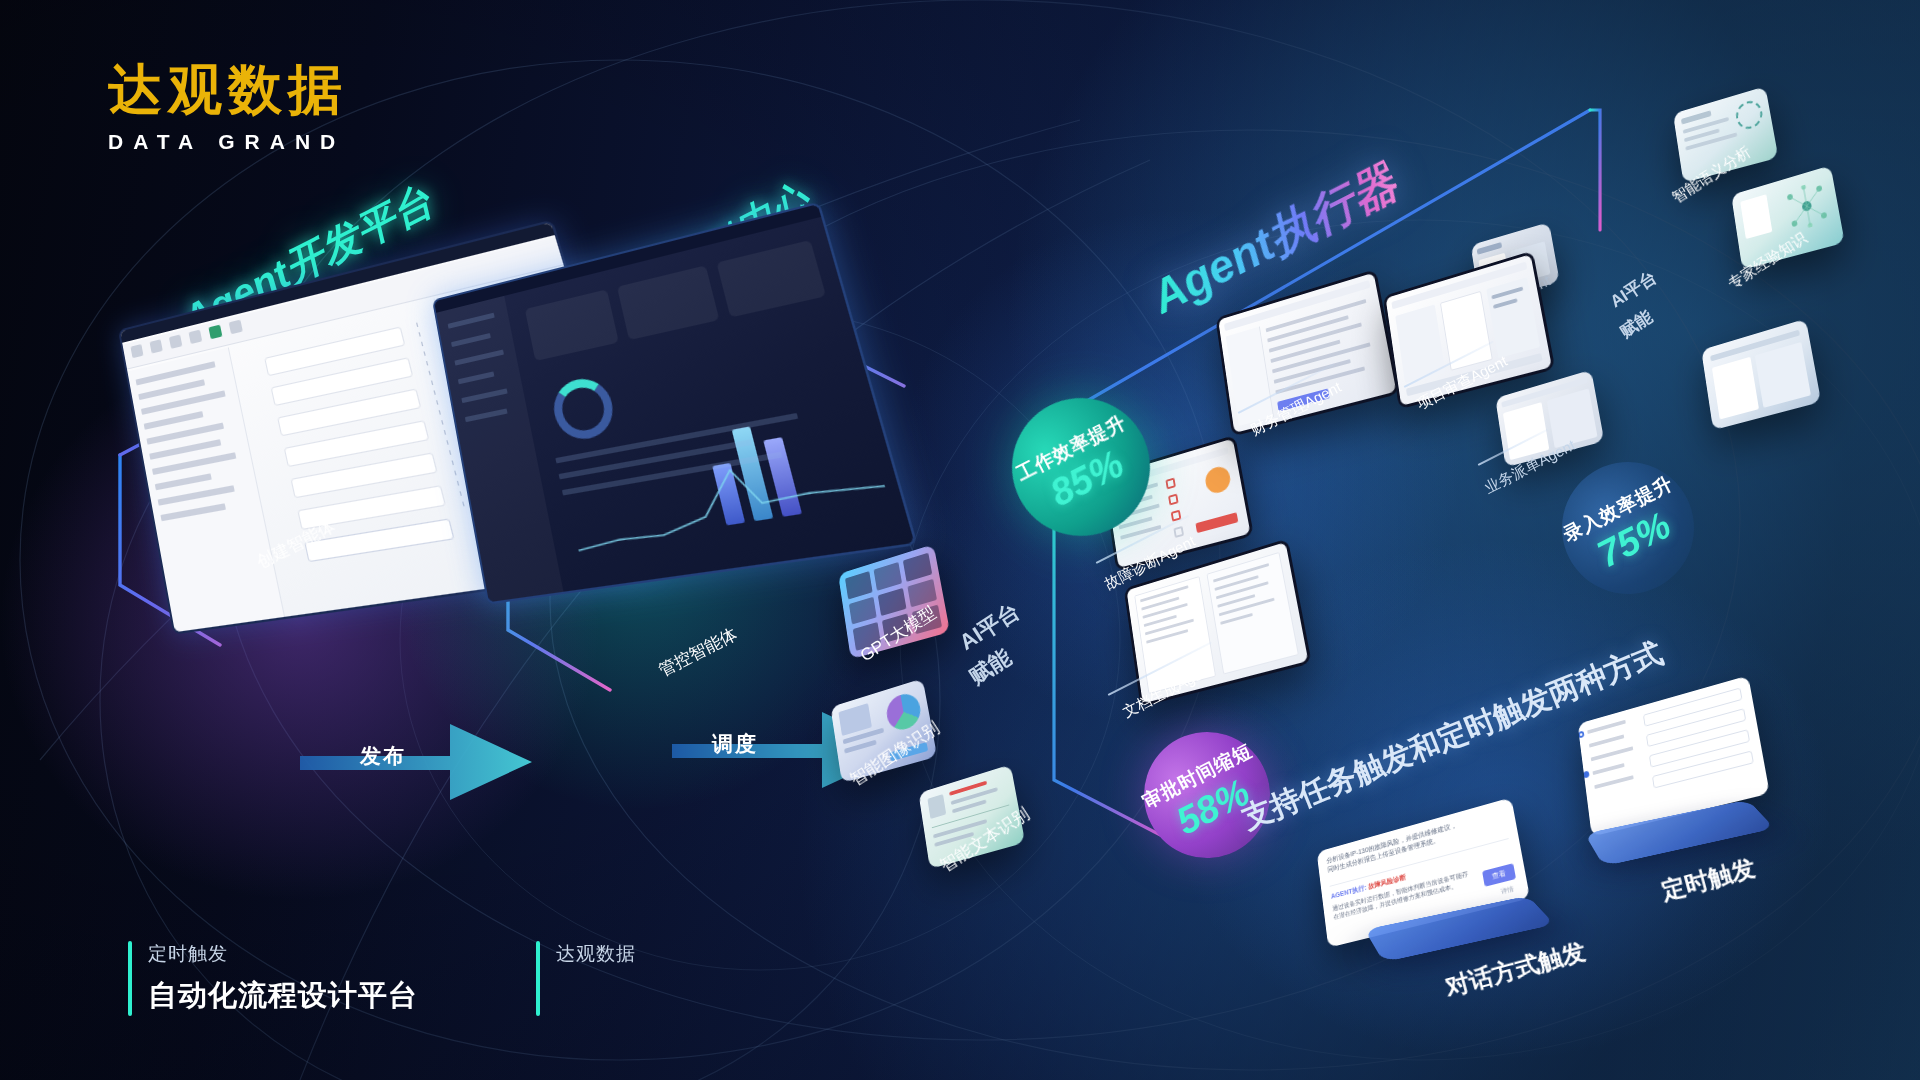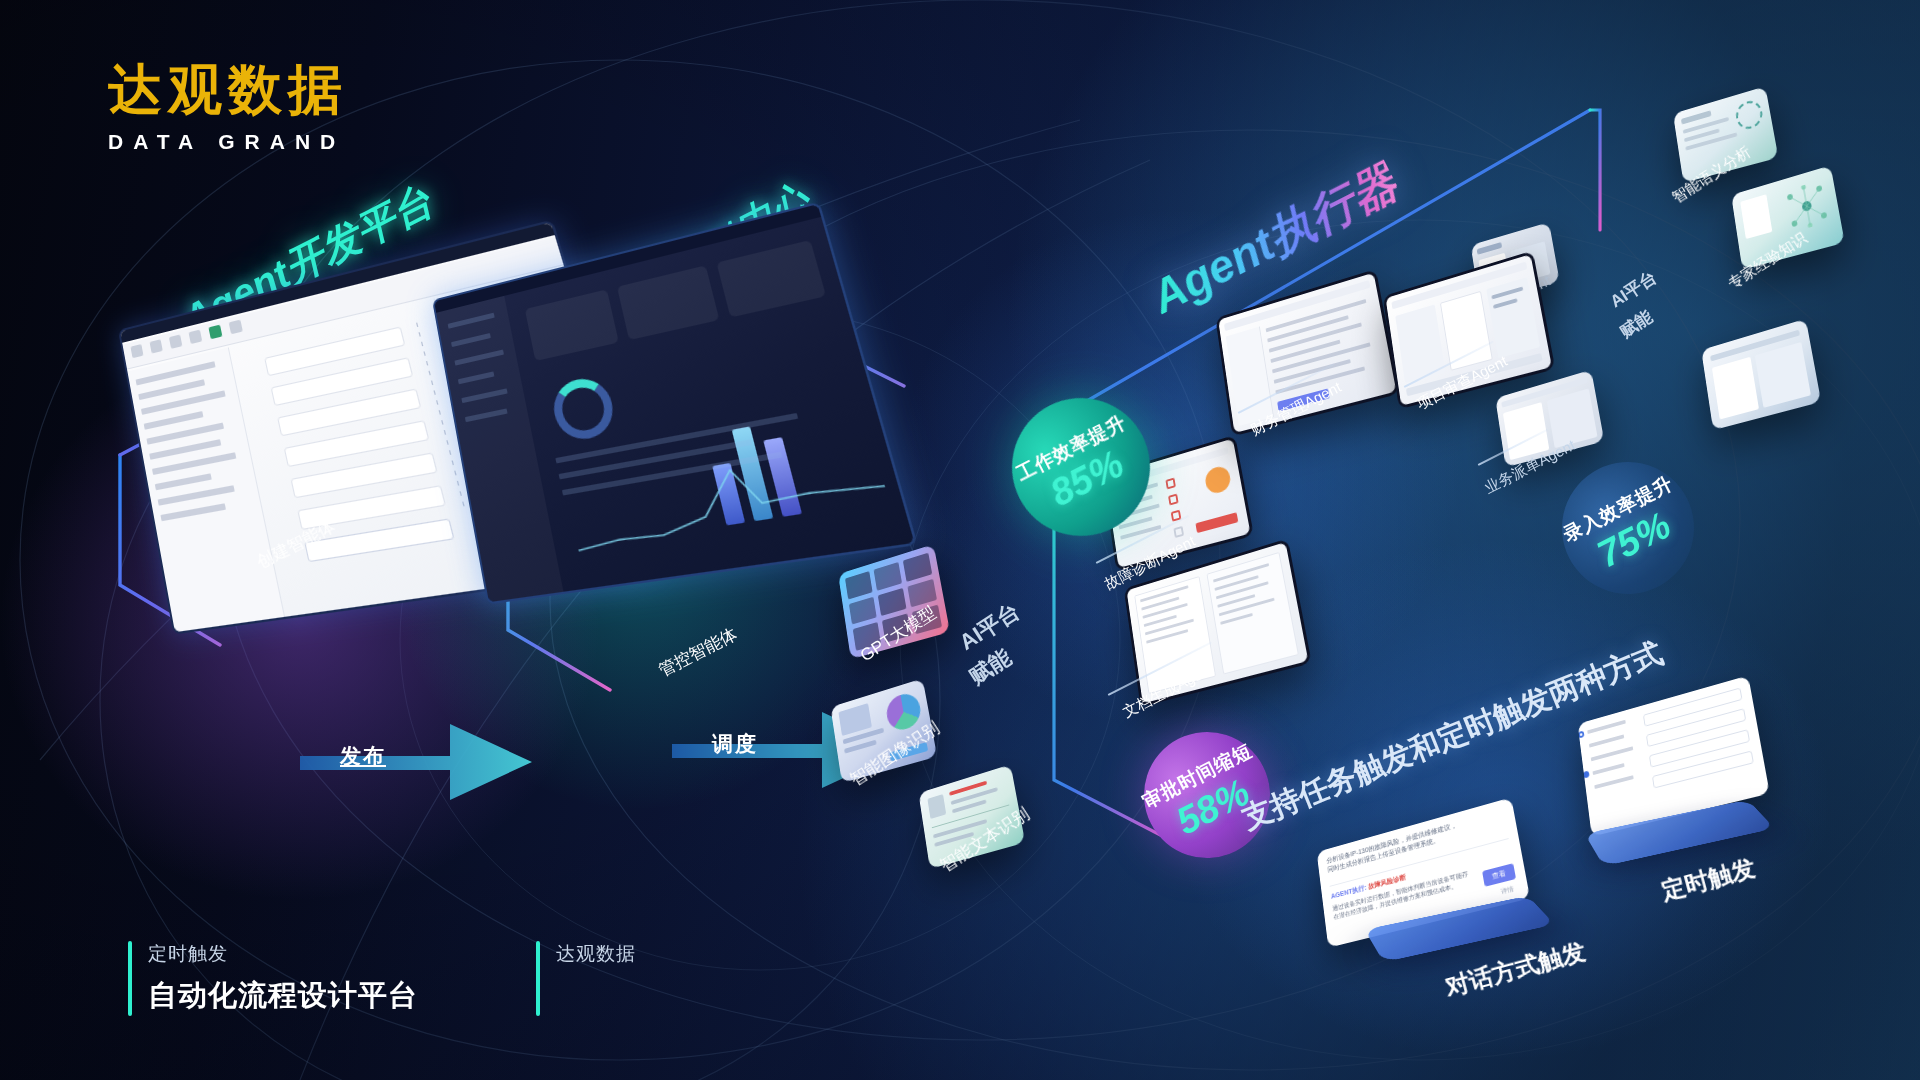--- a/index.html
+++ b/index.html
@@ -291,21 +291,21 @@
         </div>
       </div>
     </div>
   </div>
 
   <div class="lbl lbl-white md t-a" style="left:258px; top:552px;">创建智能体</div>
 
   <svg class="arrow-wrap" style="left:300px; top:700px;" width="260" height="110">
     <path d="M 0 56 L 150 56 L 150 24 L 232 62 L 150 100 L 150 70 L 0 70 Z" fill="url(#arrowGrad)" opacity="0.92"></path>
   </svg>
-  <div class="arrow-label" style="left:340px; top:742px;text-decoration:underline;">发布</div>
+  <div class="arrow-label" style="left:360px; top:742px;">发布</div>
 
   <svg class="bracket" style="left:500px; top:250px;" width="430" height="480">
     <g fill="none" stroke="url(#neonEdge2)" stroke-width="3.4" stroke-linecap="round" opacity="0.95">
       <path d="M 8 240 L 8 380 L 110 440"></path>
       <path d="M 8 240 L 300 84 L 404 136"></path>
       <path d="M 404 136 L 404 300"></path>
     </g>
   </svg>
 
   <div class="neon-title" style="left:552px; top:300px; font-size:38px; transform:rotate(-27deg); transform-origin:left center;">Multi-Agent中心</div>

